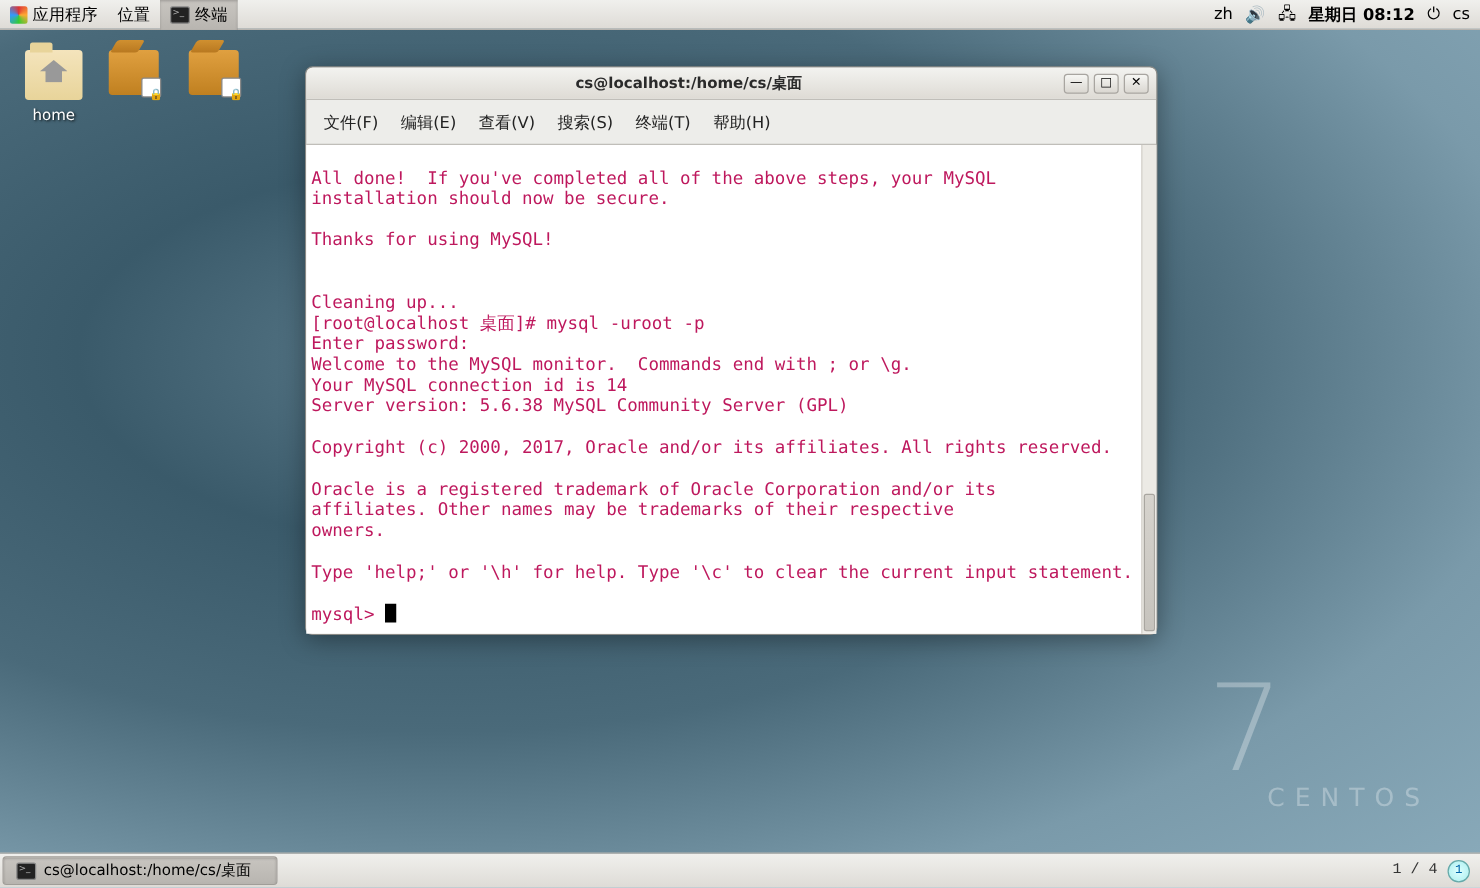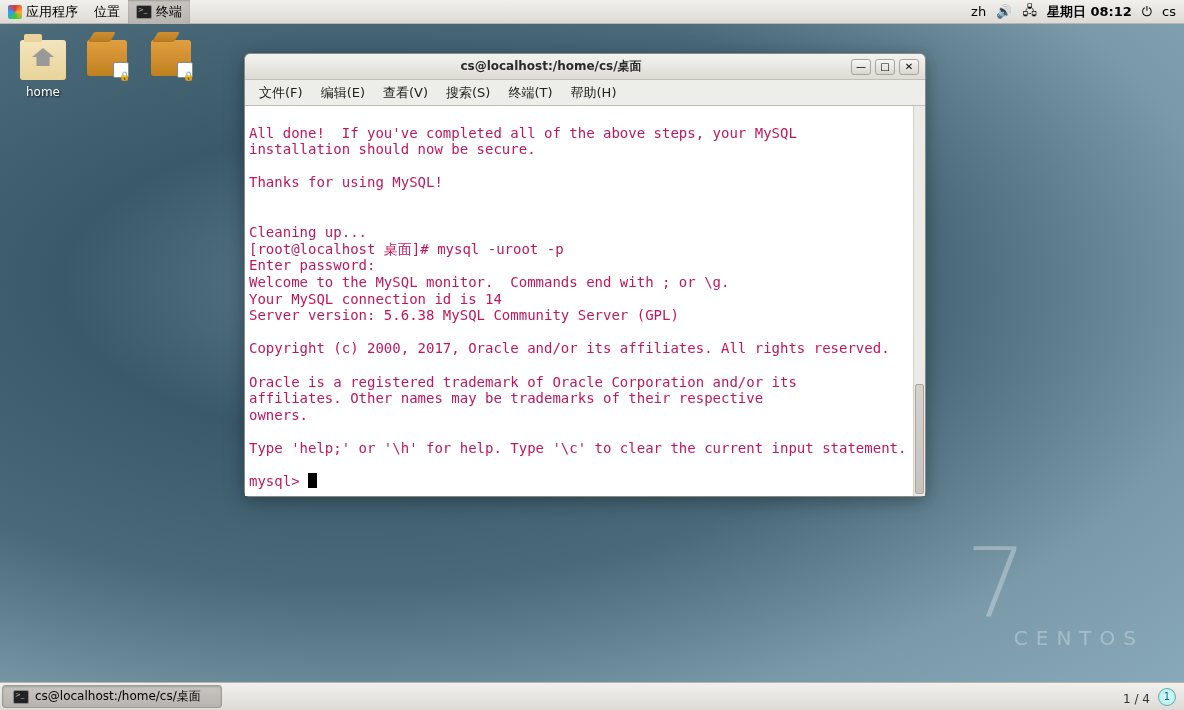--- a/index.html
+++ b/index.html
@@ -121,21 +121,21 @@
   border-radius: 6px 6px 0 0;
 }
 .titlebar-title { flex: 1; text-align: center; font-size: 12px; font-weight: bold; color: #2a2a2a; }
 .win-controls { display: flex; gap: 4px; }
 .win-btn {
   width: 20px; height: 16px; background: linear-gradient(#f6f6f3,#dad7d1);
   border: 1px solid #a8a5a0; border-radius: 3px;
   display: flex; align-items: center; justify-content: center; font-size: 10px; cursor: pointer;
 }
 .menubar {
-  height: 26px; display: flex; align-items: center; gap: 2px;
+  height: 36px; display: flex; align-items: center; gap: 2px;
   padding: 0 6px; font-size: 13px; color: #222;
   border-bottom: 1px solid #c0beb9;
 }
 .menubar-item { padding: 3px 8px; cursor: pointer; }
 .terminal-body {
   background: #fff; padding: 2px 4px 6px 4px; min-height: 390px;
   font-family: "DejaVu Sans Mono", monospace;
   font-size: 14px; line-height: 16.6px; color: #be185d;
   white-space: pre-wrap; word-break: break-all;
   position: relative;
@@ -162,21 +162,21 @@
 .task-button {
   display: flex; align-items: center; gap: 6px;
   padding: 2px 10px; margin: 2px;
   background: linear-gradient(#c8c5c0,#b8b5b0);
   border: 1px solid #a09d98; border-radius: 3px;
   box-shadow: inset 0 1px 2px rgba(0,0,0,.2);
   cursor: pointer;
   min-width: 220px;
 }
 .workspace-switcher {
-  margin-left: auto; padding: 0 8px; display: flex; align-items: flex-end; gap: 8px; font-size: 12px;
+  margin-left: auto; padding: 0 8px; display: flex; align-items: flex-start; gap: 8px; font-size: 12px; font-family: Liberation Mono, monospace;
 }
 .ws-count { color: #333; }
 .ws-pager {
   width: 18px; height: 18px; border: 1px solid #6aa; border-radius: 50%;
   display: flex; align-items: center; justify-content: center; font-size: 10px; color: #06a;
   background: radial-gradient(#dff,#aee);
 }
 </style>
 </head>
 <body>

